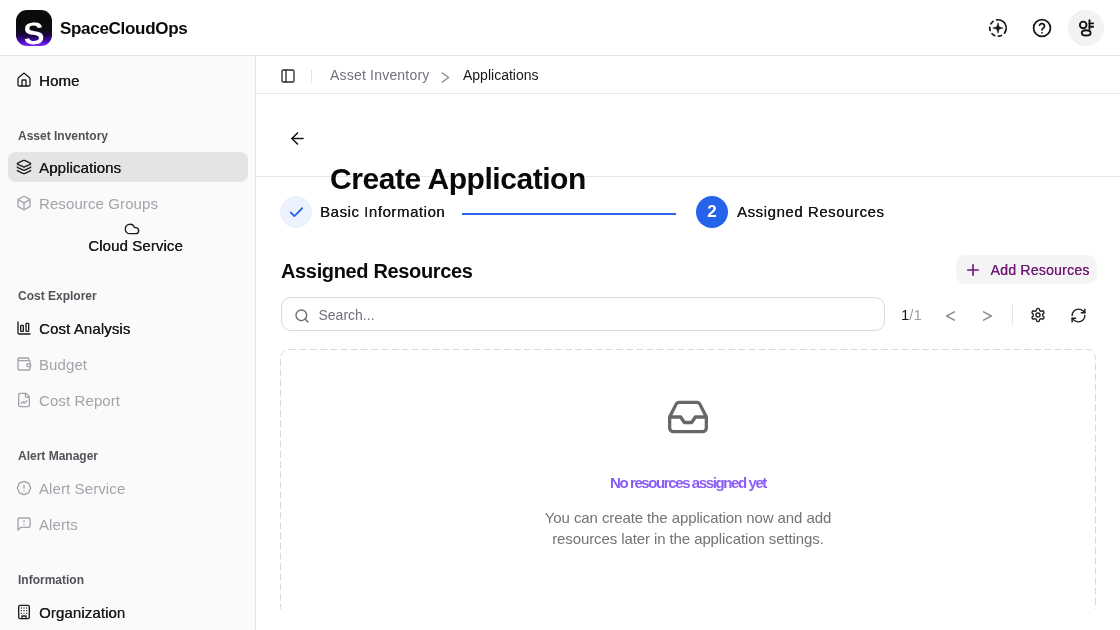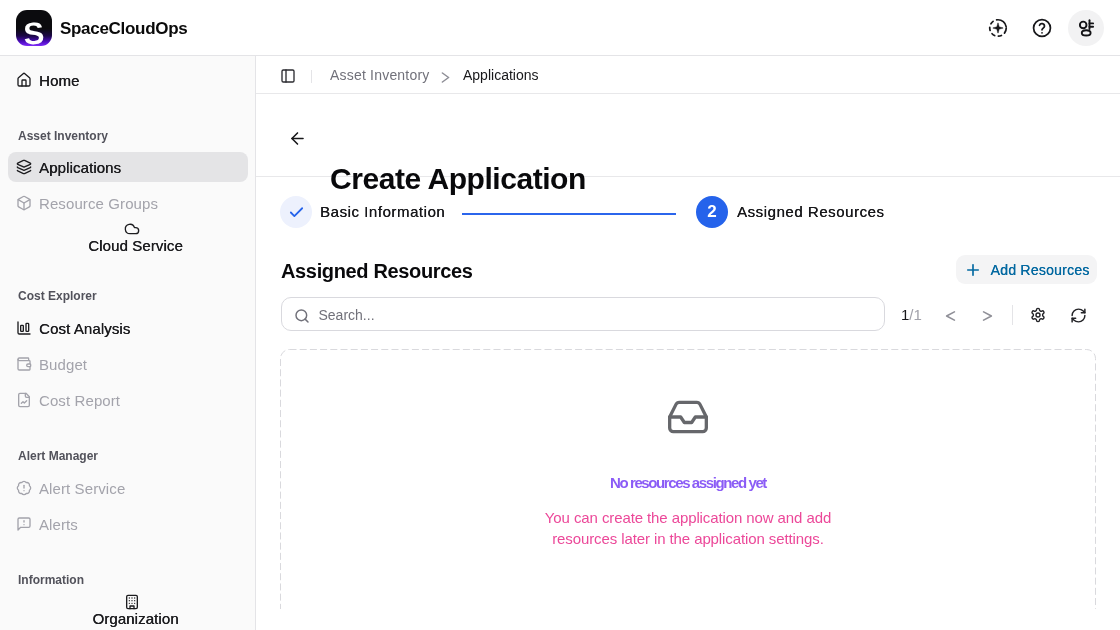--- a/index.html
+++ b/index.html
@@ -25,37 +25,37 @@
 
 #main { position:absolute; left:256px; top:56px; width:864px; height:574px; background:#fff; overflow:hidden; }
 #crumbbar { position:absolute; left:0; top:0; width:864px; height:38px; border-bottom:1px solid #e8e8ea; }
 #titleblock { position:absolute; left:0; top:38px; width:864px; height:83px; border-bottom:1px solid #e8e8ea; }
 #pagetitle { position:absolute; left:74px; top:25px; font-size:30px; font-weight:700; letter-spacing:-0.45px; color:#09090b;margin-top:43px; }
 
 .stepcircle { position:absolute; width:32px; height:32px; border-radius:50%; display:flex; align-items:center; justify-content:center; }
 .steplabel { position:absolute; font-size:15px; color:#18181b; letter-spacing:0.55px; }
 
 #h2 { position:absolute; left:25px; top:204px; font-size:20px; font-weight:700; letter-spacing:-0.35px; color:#09090b; }
-#addbtn { position:absolute; left:700px; top:199px; width:141px; height:29px; background:#f4f4f5; border-radius:9px; display:flex; align-items:center; justify-content:center; font-size:14px; letter-spacing:0.25px; color:#0369a1; }
+#addbtn { position:absolute; left:700px; top:199px; width:141px; height:29px; background:#f4f4f5; border-radius:9px; display:flex; align-items:center; justify-content:center; font-size:14px; letter-spacing:0.25px; color:#701a75; }
 #addbtn svg { margin-right:9px; }
 #searchbox { position:absolute; left:25px; top:241px; width:604px; height:34px; border:1px solid #d9d9de; border-radius:10px; background:#fff; }
 #searchbox svg { position:absolute; left:11.5px; top:10px; color:#71717a; }
 #searchph { position:absolute; left:36.5px; top:9px; font-size:14px; color:#71717a; }
 #pag { position:absolute; left:645px; top:250px; font-size:15px; }
 #pag .cur { color:#18181b; } #pag .tot { color:#a1a1aa; }
 .pagchev { position:absolute; color:#8f8f97; }
 #tooldiv { position:absolute; left:756px; top:249px; width:1px; height:20px; background:#e4e4e7; }
 #gearbtn { position:absolute; left:774px; top:251px; color:#222226; }
 #refreshbtn { position:absolute; left:813.5px; top:250.5px; color:#222226; }
 
 #emptybox { position:absolute; left:24px; top:293px; width:816px; height:260px; }
 #dashrect { position:absolute; left:0; top:0; }
 #inboxicon { position:absolute; left:386px; top:46px; color:#66676b; }
 #emptytitle { position:absolute; left:0; top:124px; width:816px; text-align:center; font-size:15px; line-height:19px; font-weight:700; color:#8b5cf6; letter-spacing:-1.4px; }
-#emptydesc { position:absolute; left:0; top:158px; width:816px; text-align:center; font-size:15px; color:#ec4899; line-height:21.4px; letter-spacing:-0.1px; }
+#emptydesc { position:absolute; left:0; top:158px; width:816px; text-align:center; font-size:15px; color:#737373; line-height:21.4px; letter-spacing:-0.1px; }
 
 #footer { position:absolute; left:0; top:505px; width:864px; height:69px; background:#fff; border-top:1px solid #e4e4e7; }
 #cancelbtn { position:absolute; left:40px; top:17px; width:78px; height:35px; border:1px solid #e4e4e7; border-radius:8px; background:#fff; display:flex; align-items:center; justify-content:center; font-size:14.5px; color:#18181b; }
 #prevbtn { position:absolute; left:646px; top:17px; height:36px; display:flex; align-items:center; font-size:14px; color:#101012; }
 #prevbtn svg { margin-right:8px; }
 #createbtn { position:absolute; left:749px; top:17px; width:75px; height:36px; background:#2563eb; border-radius:9px; display:flex; align-items:center; justify-content:center; font-size:15px; color:#fff; text-shadow:0.4px 0 0 #fff; }
 .med { text-shadow:0.3px 0 0 currentColor; }
 </style>
 </head>
 <body>
@@ -159,21 +159,21 @@
   </div>
   <div class="navitem dis" style="top:450px;">
     <svg width="16" height="16" viewBox="0 0 24 24" fill="none" stroke="currentColor" stroke-width="2" stroke-linecap="round" stroke-linejoin="round">
         <path d="M21 15a2 2 0 0 1-2 2H7l-4 4V5a2 2 0 0 1 2-2h14a2 2 0 0 1 2 2z"></path>
         <path d="M12 7v2"></path>
         <path d="M12 13h.01"></path>
       </svg>
     <span>Alerts</span>
   </div>
   <div class="navlabel" style="top:516px;">Information</div>
-  <div class="navitem" style="top:538px;flex-direction:column;">
+  <div class="navitem" style="top:538px;">
     <svg width="16" height="16" viewBox="0 0 24 24" fill="none" stroke="currentColor" stroke-width="2" stroke-linecap="round" stroke-linejoin="round">
         <rect width="16" height="20" x="4" y="2" rx="2" ry="2"></rect>
         <path d="M9 22v-4h6v4"></path>
         <path d="M8 6h.01"></path>
         <path d="M16 6h.01"></path>
         <path d="M12 6h.01"></path>
         <path d="M12 10h.01"></path>
         <path d="M12 14h.01"></path>
         <path d="M16 10h.01"></path>
         <path d="M16 14h.01"></path>

